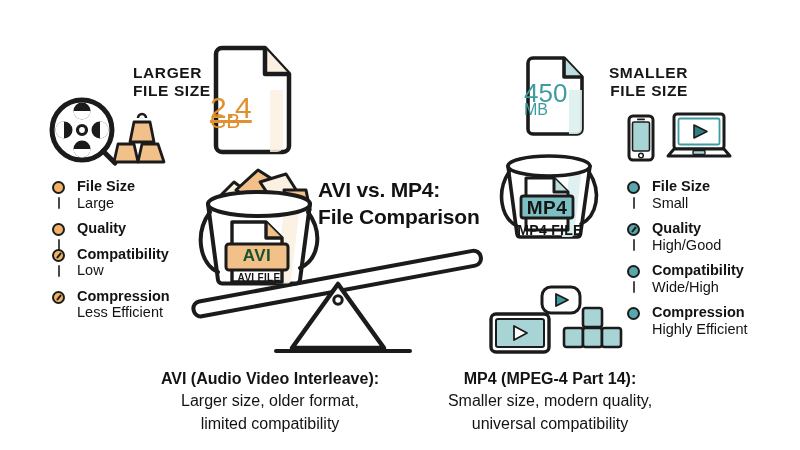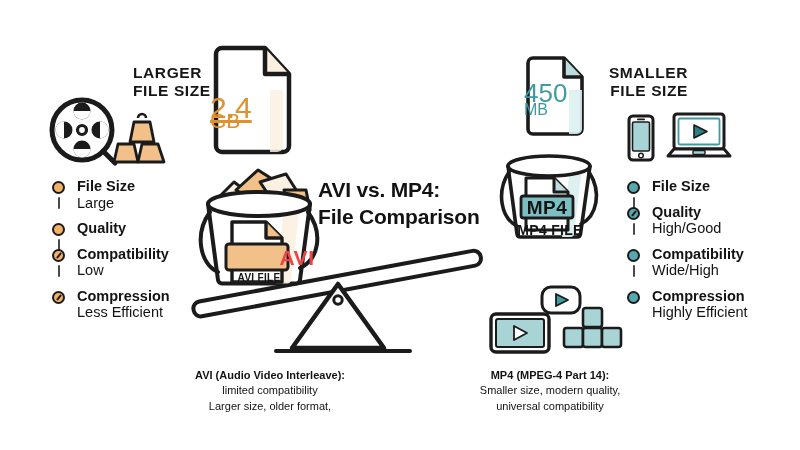--- a/index.html
+++ b/index.html
@@ -52,21 +52,21 @@
   .feat .stem{
     position:absolute;left:5.5px;top:19px;width:2px;height:12px;
     background:#4a4a4a;border-radius:1px;
   }
   .feat:last-child .stem{display:none;}
   .feat .k{font-size:14.5px;font-weight:600;line-height:1.14;color:#131313;}
   .feat .v{font-size:14.5px;font-weight:400;line-height:1.14;color:#131313;}
 
   
   .botcap{
-    text-align:center;font-size:11px;line-height:1.40;color:#131313;
+    text-align:center;font-size:16px;line-height:1.40;color:#131313;
   }
   .botcap .h{font-weight:600;}
   .botcap.left{left:140px;top:368px;width:260px;}
   .botcap.right{left:420px;top:368px;width:260px;}
 
   
   .bucketlabel{
     position:absolute;text-align:center;font-weight:700;color:#141414;
   }
   svg{display:block;overflow:visible;}
@@ -208,21 +208,21 @@
 
       <ellipse cx="71" cy="44" rx="51" ry="12" fill="#ffffff" stroke="#1b1b1b" stroke-width="4"></ellipse>
 
       <path d="M22 52 C6 74, 12 104, 30 112" fill="none" stroke="#1b1b1b" stroke-width="4" stroke-linecap="round"></path>
       <path d="M120 52 C136 74, 130 100, 112 108" fill="none" stroke="#1b1b1b" stroke-width="4" stroke-linecap="round"></path>
 
       <path d="M44 62 L78 62 L94 78 L94 122 L44 122 Z" fill="#ffffff" stroke="#1b1b1b" stroke-width="3.4" stroke-linejoin="round"></path>
       <path d="M78 62 L78 78 L94 78" fill="#f2c18a" stroke="#1b1b1b" stroke-width="3.4" stroke-linejoin="round"></path>
       <rect x="38" y="84" width="62" height="26" rx="3" fill="#f2c18a" stroke="#1b1b1b" stroke-width="3"></rect>
     </svg>
-    <div class="abs" style="left:38px;top:86px;width:62px;text-align:center;font-size:21px;font-weight:700;color:#ef4444;letter-spacing:0.5px;margin-left:40px;">AVI</div>
+    <div class="abs" style="left:38px;top:86px;width:62px;text-align:center;font-size:17px;font-weight:700;color:#14532d;letter-spacing:0.5px;">AVI</div>
     <div class="bucketlabel" style="left:16px;top:112px;width:110px;font-size:10px;letter-spacing:0.3px;">AVI FILE</div>
   </div>
 
   <div class="abs" style="left:492px;top:138px;">
     <svg width="114" height="110" viewBox="0 0 114 110">
       <path d="M16 28 L25 96 a3.5 3.5 0 0 0 3.5 3 L85 99 a3.5 3.5 0 0 0 3.5 -3 L98 28 Z" fill="#ffffff" stroke="#1b1b1b" stroke-width="3.6" stroke-linejoin="round"></path>
       <path d="M78 30 L90 30 L82 96 a3.5 3.5 0 0 1 -3.5 3 L70 99 Z" fill="#ddeff0" opacity="0.95"></path>
       <ellipse cx="57" cy="28" rx="41" ry="10" fill="#ffffff" stroke="#1b1b1b" stroke-width="3.6"></ellipse>
       <path d="M17 34 C4 54, 9 80, 25 88" fill="none" stroke="#1b1b1b" stroke-width="3.6" stroke-linecap="round"></path>
       <path d="M97 34 C110 54, 105 78, 89 86" fill="none" stroke="#1b1b1b" stroke-width="3.6" stroke-linecap="round"></path>
@@ -262,20 +262,21 @@
       <div class="k">Compression</div>
       <div class="v">Less Efficient</div>
     </div>
   </div>
 
   <div class="abs featlist right">
     <div class="feat">
       <span class="dot t"></span>
       <span class="stem"></span>
       <div class="k">File Size</div>
+      <div class="v">Small</div>
     </div>
     <div class="feat">
       <span class="dot t">
           <i class="slash"></i>
         </span>
       <span class="stem"></span>
       <div class="k">Quality</div>
       <div class="v">High/Good</div>
     </div>
     <div class="feat">
@@ -287,22 +288,22 @@
     <div class="feat">
       <span class="dot t"></span>
 
       <div class="k">Compression</div>
       <div class="v">Highly Efficient</div>
     </div>
   </div>
 
   <div class="abs botcap left">
     <div class="h">AVI (Audio Video Interleave):</div>
+    <div>Larger size, older format,</div>
     <div>limited compatibility</div>
-    <div>Larger size, older format,</div>
   </div>
 
   <div class="abs botcap right">
     <div class="h">MP4 (MPEG-4 Part 14):</div>
     <div>Smaller size, modern quality,</div>
     <div>universal compatibility</div>
   </div>
 
 </div>
 

